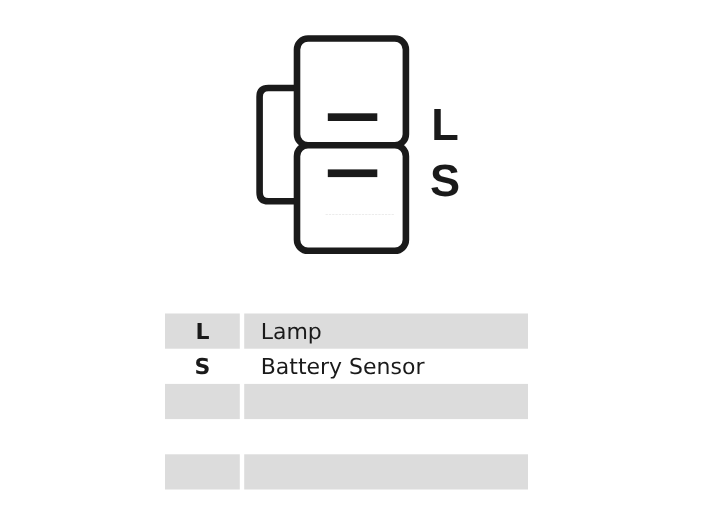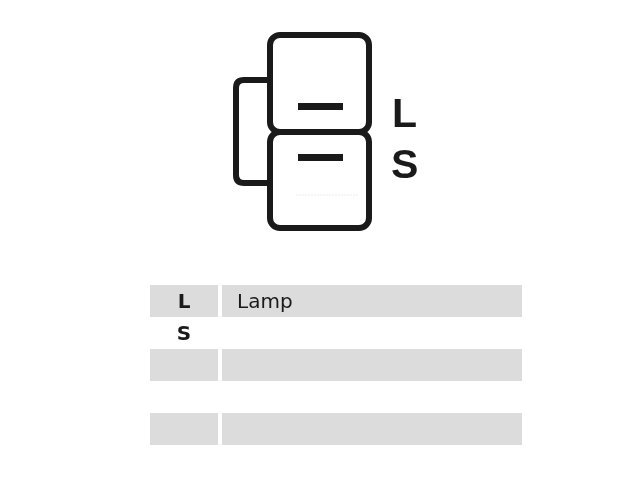--- a/index.html
+++ b/index.html
@@ -16,21 +16,21 @@
     .legend-table { position: absolute; left: 150px; top: 285px; width: 343px; }
     .row { position: absolute; left: 0; width: 343px; height: 32px; }
     .cell-key, .cell-desc { position: absolute; top: 0; height: 32px; }
     .row.shaded .cell-key, .row.shaded .cell-desc { background: #dcdcdc; }
     .cell-key {
       left: 0; width: 68px; text-align: center;
       font-weight: bold; font-size: 20px; line-height: 32px;
       font-family: "DejaVu Sans", sans-serif;
     }
     .cell-desc {
-      left: 72px; width: 300px; padding-left: 15px; box-sizing: border-box;
+      left: 72px; width: 258px; padding-left: 15px; box-sizing: border-box;
       font-size: 20px; line-height: 32px;
       font-family: "DejaVu Sans", sans-serif; font-weight: normal;
     }
   </style>
 </head>
 <body>
 
 <div class="diagram">
   <svg width="640" height="250" viewBox="0 0 640 250">
 
@@ -49,20 +49,21 @@
   <div class="pin-label" style="left:391px; top:144px;">S</div>
 </div>
 
 <div class="legend-table">
   <div class="row shaded" style="top:0px;">
     <div class="cell-key">L</div>
     <div class="cell-desc">Lamp</div>
   </div>
   <div class="row" style="top:32px;">
     <div class="cell-key">S</div>
+    <div class="cell-desc">Battery Sensor</div>
   </div>
   <div class="row shaded" style="top:64px;">
     <div class="cell-key"></div>
     <div class="cell-desc"></div>
   </div>
   <div class="row" style="top:96px;">
     <div class="cell-key"></div>
     <div class="cell-desc"></div>
   </div>
   <div class="row shaded" style="top:128px;">

